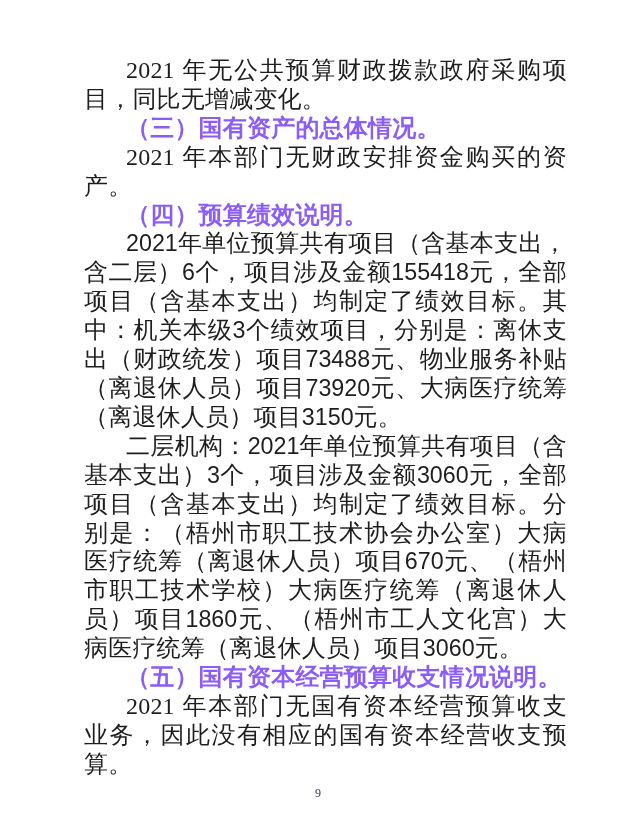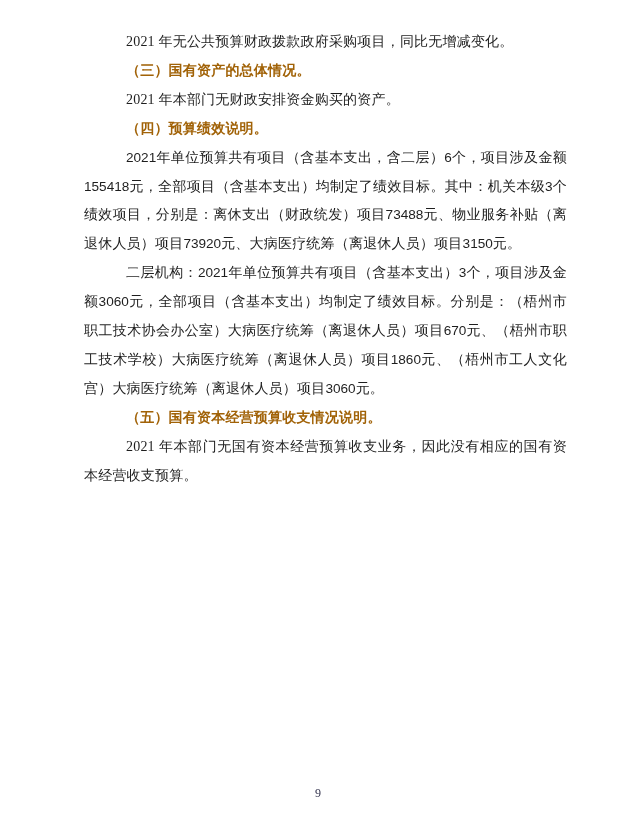--- a/index.html
+++ b/index.html
@@ -11,38 +11,38 @@
     height: 823px;
     background: #ffffff;
     overflow: hidden;
     font-family: "Liberation Serif", "DejaVu Serif", serif;
     color: #1e1e1e;
   }
 
   .content {
     position: absolute;
     left: 84px;
-    top: 28px;
+    top: 56px;
     width: 483px;
-    font-size: 14px;
+    font-size: 24px;
     line-height: 28.9px;
     text-align: justify;
     text-justify: inter-character;
     letter-spacing: 0.2px;
   }
 
   .content p {
     margin: 0;
     padding: 0;
     text-indent: 42px;
   }
 
   .content p.head {
     font-weight: 700;
-    color: #a16207;
+    color: #8b5cf6;
   }
 
   .num-sans {
     font-family: "Liberation Sans", "DejaVu Sans", sans-serif;
     font-size: 0.97em;
     letter-spacing: 0;
   }
 
   .num-serif {
     font-family: inherit;

